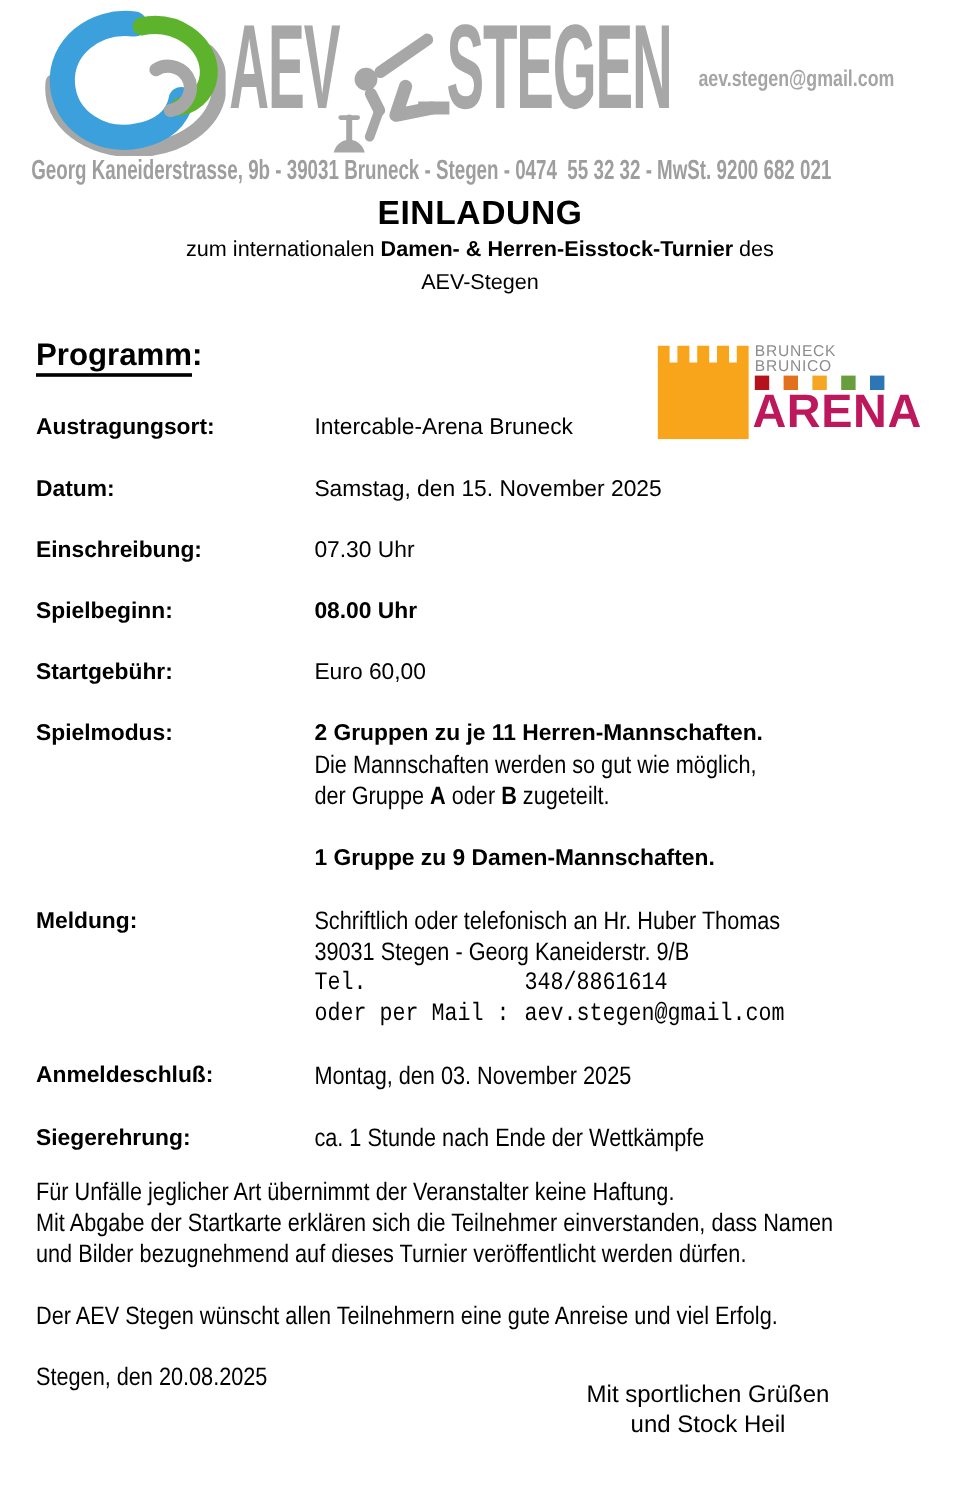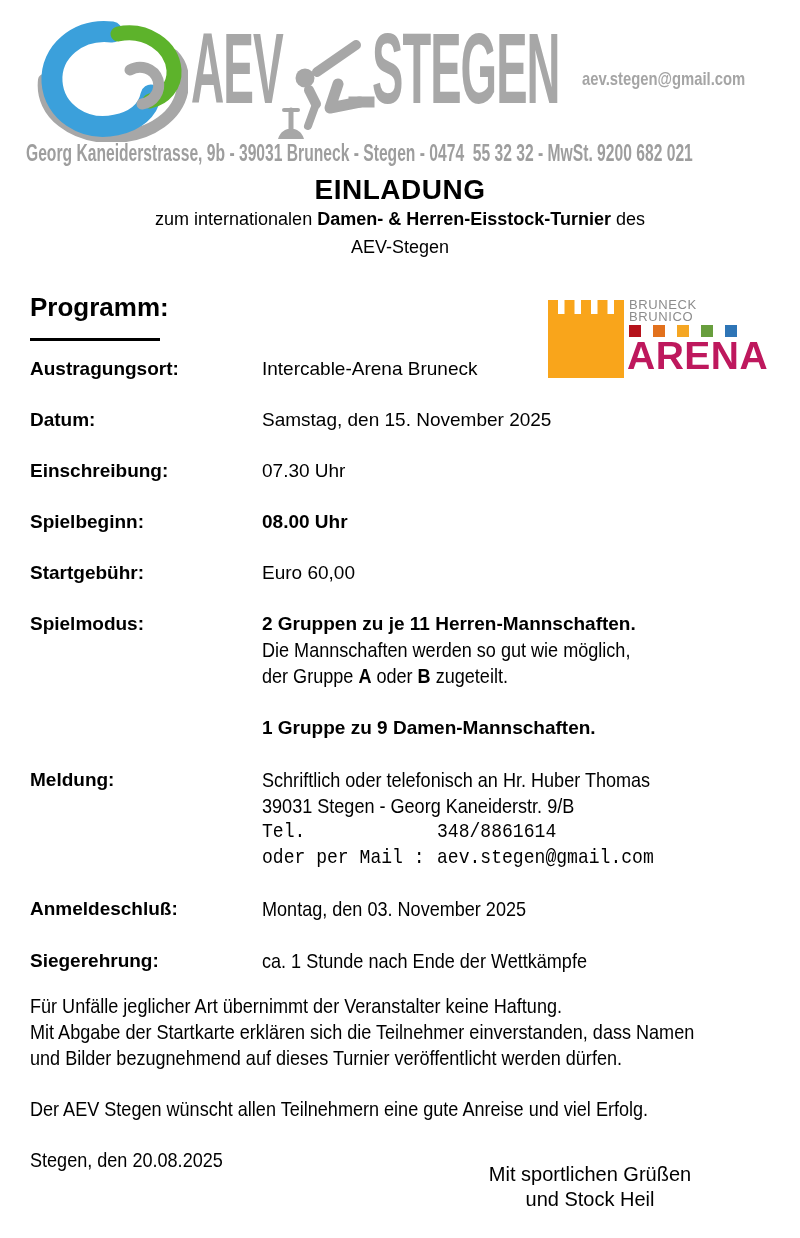--- a/index.html
+++ b/index.html
@@ -1,17 +1,17 @@
 <!DOCTYPE html>
 <html><head>
 <meta charset="utf-8">
 <style>
   html,body{margin:0;padding:0;background:#ffffff;}
   .page{position:relative;width:800px;height:1201px;background:#ffffff;overflow:hidden;
-        font-family:"Liberation Sans", sans-serif;color:#000;margin-top:12px;}
+        font-family:"Liberation Sans", sans-serif;color:#000;}
 
   
   .hdr-swirl{position:absolute;left:34px;top:6px;}
   .wordmark{position:absolute;top:6px;font-size:100px;font-weight:bold;line-height:1;
             color:#a7a7a7;transform-origin:0 0;white-space:nowrap;letter-spacing:-2px;}
   .wm-aev{left:191px;transform:scaleX(0.46);}
   .wm-stegen{left:372px;transform:scaleX(0.47);}
   .hdr-figure{position:absolute;left:276px;top:24px;}
   .hdr-email{position:absolute;left:582px;top:56px;font-size:19px;font-weight:bold;
              color:#a5a5a5;transform:scaleX(0.78);transform-origin:0 0;white-space:nowrap;}
@@ -19,21 +19,21 @@
                color:#9e9e9e;transform:scaleX(0.68);transform-origin:0 0;white-space:pre;}
 
   
   .title-block{position:absolute;left:0;top:163px;width:800px;text-align:center;}
   .title-main{font-size:28px;font-weight:bold;line-height:30px;letter-spacing:0.5px;}
   .title-sub{font-size:18px;line-height:28px;}
   .title-sub b{font-weight:bold;}
 
   
   .prog-heading{position:absolute;left:30px;top:280px;font-size:26px;}
-  .prog-heading .u{font-weight:bold;border-bottom:3px solid #000;padding-bottom:16px;}
+  .prog-heading .u{font-weight:bold;border-bottom:3px solid #000;padding-bottom:1px;}
   .prog-heading .c{font-weight:bold;}
 
   
   .arena{position:absolute;left:548px;top:286px;width:215px;height:82px;}
   .arena-castle{position:absolute;left:0;top:2px;}
   .arena-city{position:absolute;left:81px;top:1px;font-size:13px;line-height:12px;
               color:#8c8c8c;letter-spacing:0.6px;}
   .arena-squares{position:absolute;left:81px;top:27px;display:flex;gap:12px;}
   .arena-squares span{width:12px;height:12px;display:block;}
   .arena-name{position:absolute;left:79px;top:38px;font-size:39px;font-weight:bold;

